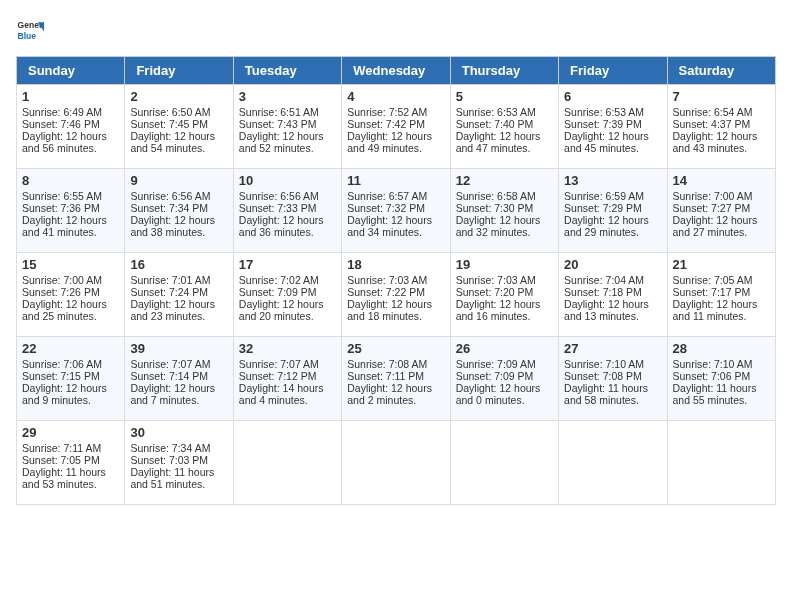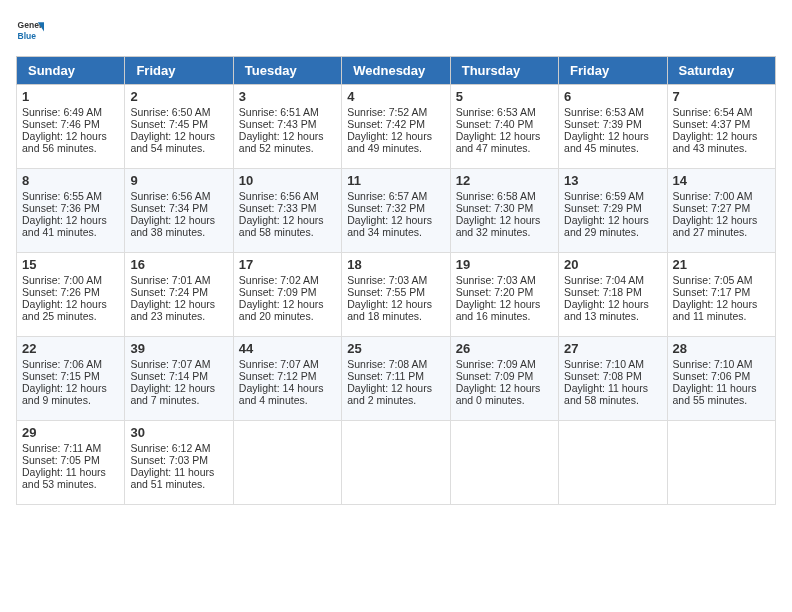--- a/index.html
+++ b/index.html
@@ -112,47 +112,47 @@
         <td><span class="day-num">2</span><span>Sunrise: 6:50 AM</span><br><span>Sunset: 7:45 PM</span><br><span>Daylight: 12 hours and 54 minutes.</span></td>
         <td><span class="day-num">3</span><span>Sunrise: 6:51 AM</span><br><span>Sunset: 7:43 PM</span><br><span>Daylight: 12 hours and 52 minutes.</span></td>
         <td><span class="day-num">4</span><span>Sunrise: 7:52 AM</span><br><span>Sunset: 7:42 PM</span><br><span>Daylight: 12 hours and 49 minutes.</span></td>
         <td><span class="day-num">5</span><span>Sunrise: 6:53 AM</span><br><span>Sunset: 7:40 PM</span><br><span>Daylight: 12 hours and 47 minutes.</span></td>
         <td><span class="day-num">6</span><span>Sunrise: 6:53 AM</span><br><span>Sunset: 7:39 PM</span><br><span>Daylight: 12 hours and 45 minutes.</span></td>
         <td><span class="day-num">7</span><span>Sunrise: 6:54 AM</span><br><span>Sunset: 4:37 PM</span><br><span>Daylight: 12 hours and 43 minutes.</span></td>
       </tr>
       <tr>
         <td><span class="day-num">8</span><span>Sunrise: 6:55 AM</span><br><span>Sunset: 7:36 PM</span><br><span>Daylight: 12 hours and 41 minutes.</span></td>
         <td><span class="day-num">9</span><span>Sunrise: 6:56 AM</span><br><span>Sunset: 7:34 PM</span><br><span>Daylight: 12 hours and 38 minutes.</span></td>
-        <td><span class="day-num">10</span><span>Sunrise: 6:56 AM</span><br><span>Sunset: 7:33 PM</span><br><span>Daylight: 12 hours and 58 minutes.</span></td>
+        <td><span class="day-num">10</span><span>Sunrise: 6:56 AM</span><br><span>Sunset: 7:33 PM</span><br><span>Daylight: 12 hours and 36 minutes.</span></td>
         <td><span class="day-num">11</span><span>Sunrise: 6:57 AM</span><br><span>Sunset: 7:32 PM</span><br><span>Daylight: 12 hours and 34 minutes.</span></td>
         <td><span class="day-num">12</span><span>Sunrise: 6:58 AM</span><br><span>Sunset: 7:30 PM</span><br><span>Daylight: 12 hours and 32 minutes.</span></td>
         <td><span class="day-num">13</span><span>Sunrise: 6:59 AM</span><br><span>Sunset: 7:29 PM</span><br><span>Daylight: 12 hours and 29 minutes.</span></td>
         <td><span class="day-num">14</span><span>Sunrise: 7:00 AM</span><br><span>Sunset: 7:27 PM</span><br><span>Daylight: 12 hours and 27 minutes.</span></td>
       </tr>
       <tr>
         <td><span class="day-num">15</span><span>Sunrise: 7:00 AM</span><br><span>Sunset: 7:26 PM</span><br><span>Daylight: 12 hours and 25 minutes.</span></td>
         <td><span class="day-num">16</span><span>Sunrise: 7:01 AM</span><br><span>Sunset: 7:24 PM</span><br><span>Daylight: 12 hours and 23 minutes.</span></td>
         <td><span class="day-num">17</span><span>Sunrise: 7:02 AM</span><br><span>Sunset: 7:09 PM</span><br><span>Daylight: 12 hours and 20 minutes.</span></td>
-        <td><span class="day-num">18</span><span>Sunrise: 7:03 AM</span><br><span>Sunset: 7:55 PM</span><br><span>Daylight: 12 hours and 18 minutes.</span></td>
+        <td><span class="day-num">18</span><span>Sunrise: 7:03 AM</span><br><span>Sunset: 7:22 PM</span><br><span>Daylight: 12 hours and 18 minutes.</span></td>
         <td><span class="day-num">19</span><span>Sunrise: 7:03 AM</span><br><span>Sunset: 7:20 PM</span><br><span>Daylight: 12 hours and 16 minutes.</span></td>
         <td><span class="day-num">20</span><span>Sunrise: 7:04 AM</span><br><span>Sunset: 7:18 PM</span><br><span>Daylight: 12 hours and 13 minutes.</span></td>
         <td><span class="day-num">21</span><span>Sunrise: 7:05 AM</span><br><span>Sunset: 7:17 PM</span><br><span>Daylight: 12 hours and 11 minutes.</span></td>
       </tr>
       <tr>
         <td><span class="day-num">22</span><span>Sunrise: 7:06 AM</span><br><span>Sunset: 7:15 PM</span><br><span>Daylight: 12 hours and 9 minutes.</span></td>
         <td><span class="day-num">39</span><span>Sunrise: 7:07 AM</span><br><span>Sunset: 7:14 PM</span><br><span>Daylight: 12 hours and 7 minutes.</span></td>
-        <td><span class="day-num">44</span><span>Sunrise: 7:07 AM</span><br><span>Sunset: 7:12 PM</span><br><span>Daylight: 14 hours and 4 minutes.</span></td>
+        <td><span class="day-num">32</span><span>Sunrise: 7:07 AM</span><br><span>Sunset: 7:12 PM</span><br><span>Daylight: 14 hours and 4 minutes.</span></td>
         <td><span class="day-num">25</span><span>Sunrise: 7:08 AM</span><br><span>Sunset: 7:11 PM</span><br><span>Daylight: 12 hours and 2 minutes.</span></td>
         <td><span class="day-num">26</span><span>Sunrise: 7:09 AM</span><br><span>Sunset: 7:09 PM</span><br><span>Daylight: 12 hours and 0 minutes.</span></td>
         <td><span class="day-num">27</span><span>Sunrise: 7:10 AM</span><br><span>Sunset: 7:08 PM</span><br><span>Daylight: 11 hours and 58 minutes.</span></td>
         <td><span class="day-num">28</span><span>Sunrise: 7:10 AM</span><br><span>Sunset: 7:06 PM</span><br><span>Daylight: 11 hours and 55 minutes.</span></td>
       </tr>
       <tr>
         <td><span class="day-num">29</span><span>Sunrise: 7:11 AM</span><br><span>Sunset: 7:05 PM</span><br><span>Daylight: 11 hours and 53 minutes.</span></td>
-        <td><span class="day-num">30</span><span>Sunrise: 6:12 AM</span><br><span>Sunset: 7:03 PM</span><br><span>Daylight: 11 hours and 51 minutes.</span></td>
+        <td><span class="day-num">30</span><span>Sunrise: 7:34 AM</span><br><span>Sunset: 7:03 PM</span><br><span>Daylight: 11 hours and 51 minutes.</span></td>
         <td class="empty-cell"></td>
         <td class="empty-cell"></td>
         <td class="empty-cell"></td>
         <td class="empty-cell"></td>
         <td class="empty-cell"></td>
       </tr>
     </tbody>
 </table>
 
 </body></html>

